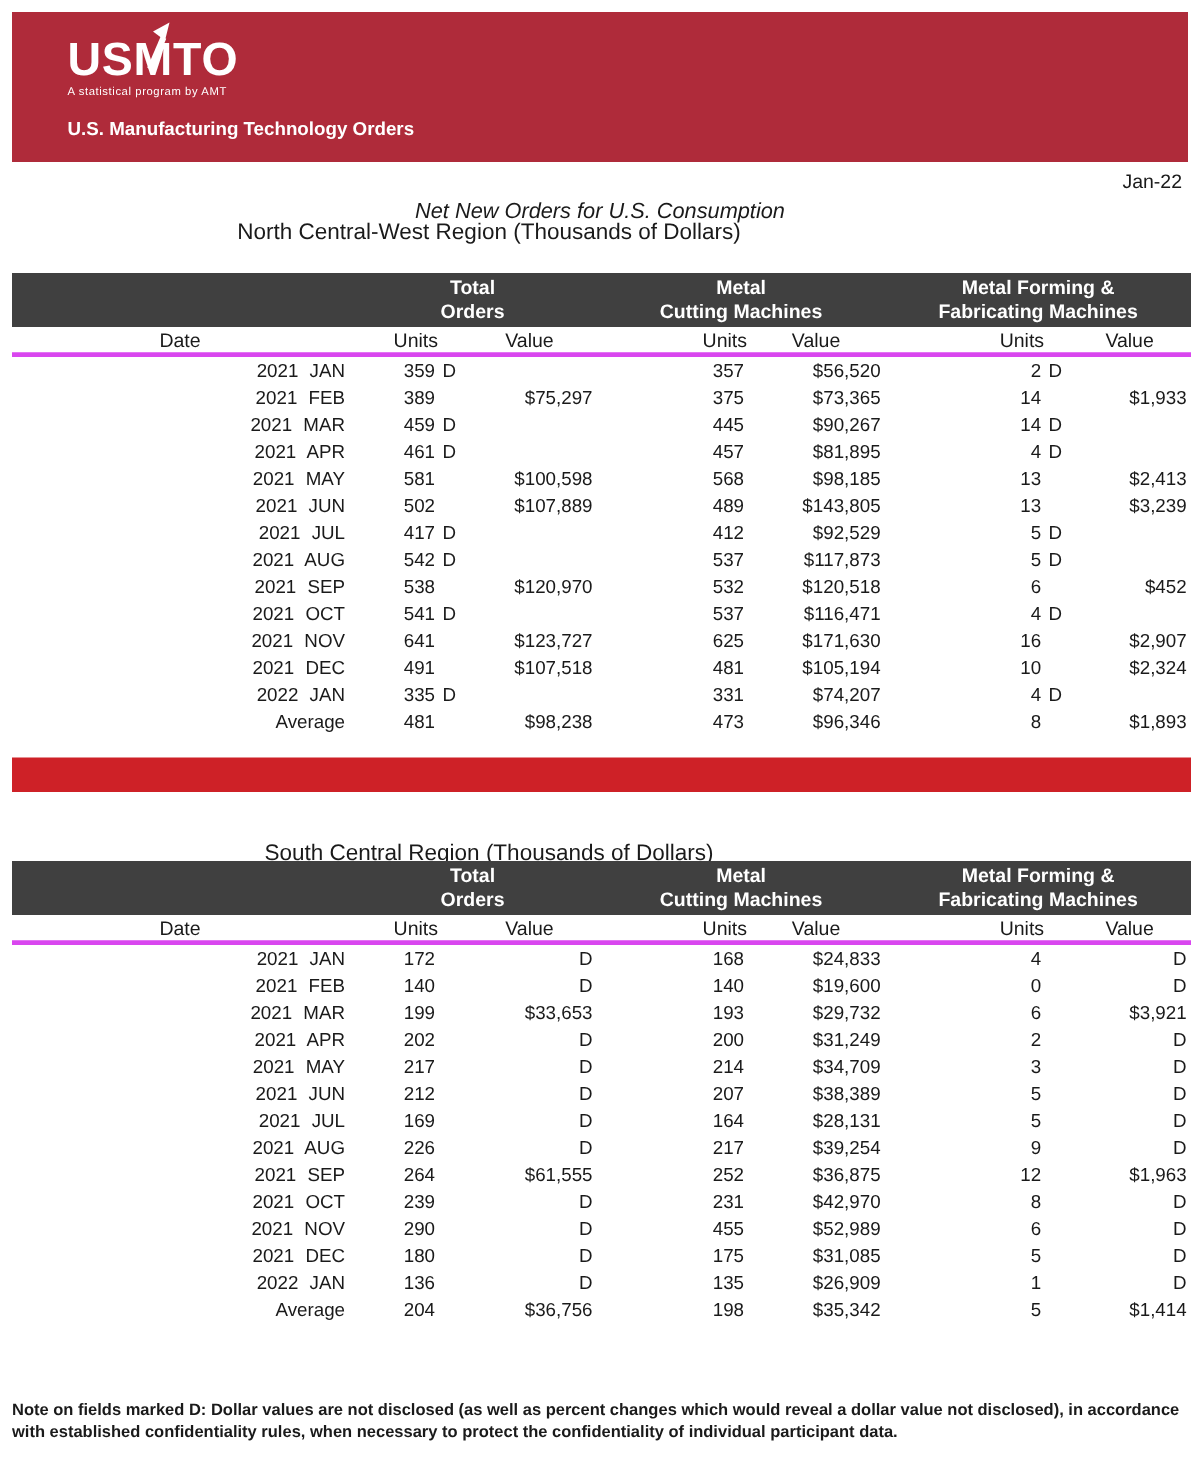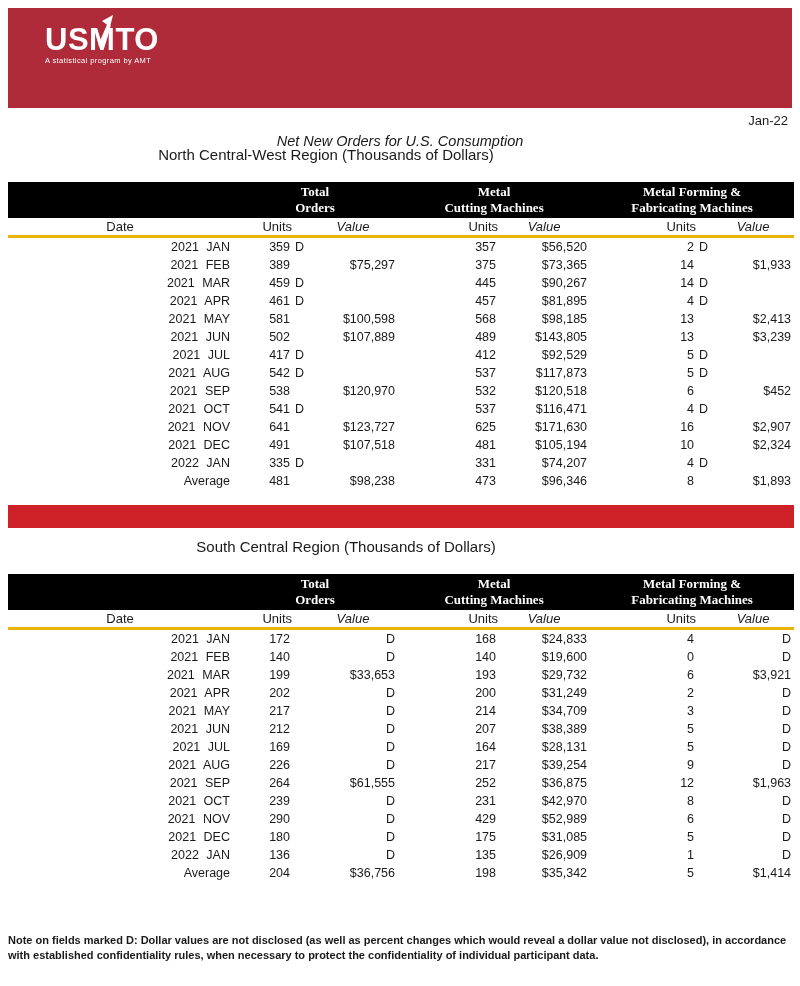--- a/index.html
+++ b/index.html
@@ -14,33 +14,33 @@
   .tagline{font-size:7.5px;color:#fff;letter-spacing:.4px;margin-top:0px;}
   .banner-subtitle{position:absolute;left:37px;top:71px;font-size:12.5px;font-weight:bold;color:#fff;}
 
   
   .report-title{position:absolute;top:112px;left:0;width:800px;text-align:center;
                 font-style:italic;font-size:14.5px;margin-top:21px;}
   .report-period{position:absolute;top:113px;right:12px;font-size:13px;}
 
   
   .region-title{position:absolute;left:0;width:652px;text-align:center;font-size:15px;}
-  .rt-1{top:146px;} .rt-2{top:538px;margin-left:20px;}
+  .rt-1{top:146px;} .rt-2{top:560px;}
 
   
   table.data{position:absolute;left:8px;width:786px;border-collapse:collapse;
              table-layout:fixed;font-size:12.5px;}
   .t-1{top:182px;} .t-2{top:574px;}
-  thead tr.band th{background:#000000;color:#fff;font-weight:bold;font-size:13px;
-                   text-align:center;vertical-align:middle;height:36px;padding:0;line-height:16px;font-family:Liberation Serif, serif;}
-  thead tr.subhead td{font-size:13px;height:17px;padding:0;border-bottom:3px solid #eab308;
+  thead tr.band th{background:#404040;color:#fff;font-weight:bold;font-size:13px;
+                   text-align:center;vertical-align:middle;height:36px;padding:0;line-height:16px;}
+  thead tr.subhead td{font-size:13px;height:17px;padding:0;border-bottom:3px solid #d946ef;
                       vertical-align:middle;}
   .h-date{text-align:center;padding-left:20px;}
   .h-units{text-align:right;padding-right:2px;}
-  .h-value{text-align:center;font-style:italic;}
+  .h-value{text-align:center;}
   tbody td{height:18px;padding:0;white-space:nowrap;vertical-align:middle;}
   .c-date{text-align:right;padding-right:2px;word-spacing:4px;}
   .c-to_units,.c-mc_units,.c-mf_units{text-align:right;padding-right:2px;}
   .c-to_d,.c-mf_d{text-align:left;padding-left:3px;}
   .c-to_value,.c-mc_value,.c-mf_value{text-align:right;padding-right:3px;}
 
   
   .separator{position:absolute;left:8px;top:505px;width:786px;height:23px;background:#CE2127;}
 
   
@@ -54,20 +54,21 @@
 
   <div class="banner">
     <div class="logo-wrap">
       <span class="logo-text">USMTO</span>
       <svg class="logo-arrow" viewBox="0 0 22 34">
         <line x1="4" y1="32" x2="13" y2="11" stroke="#ffffff" stroke-width="4"></line>
         <polygon points="17,1 6,7 14,13" fill="#ffffff"></polygon>
       </svg>
       <div class="tagline">A statistical program by AMT</div>
     </div>
+    <div class="banner-subtitle">U.S. Manufacturing Technology Orders</div>
   </div>
 
   <div class="report-title">Net New Orders for U.S. Consumption</div>
   <div class="report-period">Jan-22</div>
 
   <div class="region-title rt-1">North Central-West Region (Thousands of Dollars)</div>
 
   <table class="data t-1">
     <colgroup>
       <col style="width:224px">
@@ -476,21 +477,21 @@
           <td class="c-mf_units">8</td>
           <td class="c-mf_d"></td>
           <td class="c-mf_value">D</td>
         </tr>
         <tr>
           <td class="c-date">2021 NOV</td>
           <td class="c-to_units">290</td>
           <td class="c-to_d"></td>
           <td class="c-to_value">D</td>
           <td class="c-gap"></td>
-          <td class="c-mc_units">429</td>
+          <td class="c-mc_units">455</td>
           <td class="c-mc_value">$52,989</td>
           <td class="c-gap2"></td>
           <td class="c-mf_units">6</td>
           <td class="c-mf_d"></td>
           <td class="c-mf_value">D</td>
         </tr>
         <tr>
           <td class="c-date">2021 DEC</td>
           <td class="c-to_units">180</td>
           <td class="c-to_d"></td>

